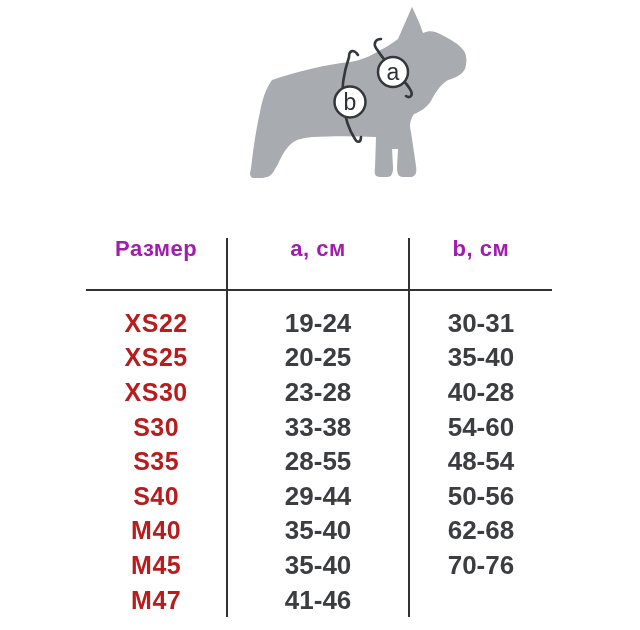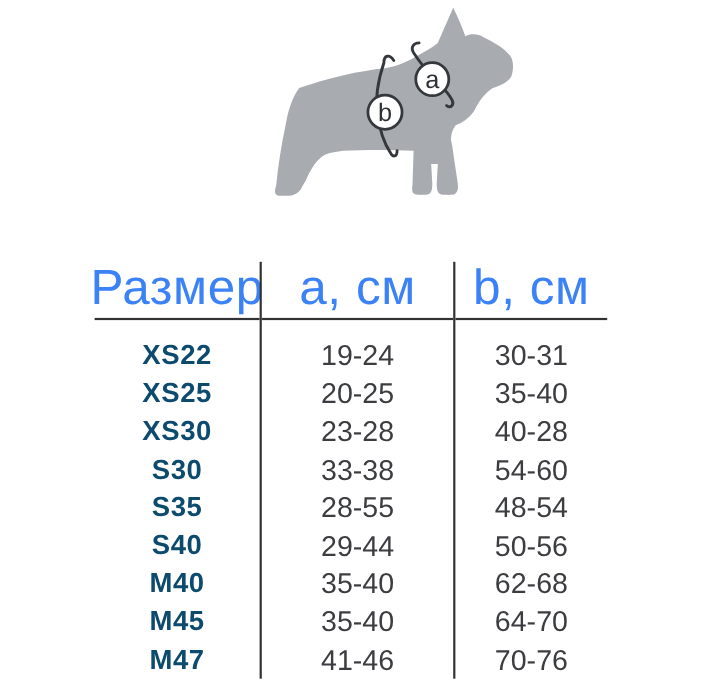--- a/index.html
+++ b/index.html
@@ -52,41 +52,41 @@
   .col-size { width: 150px; }
   .col-a { width: 194px; border-left: 2.5px solid #323234; }
   .col-b { width: 154px; border-left: 2.5px solid #323234; }
   .col-header {
     height: 53px;
     box-sizing: border-box;
     border-bottom: 2.5px solid #323234;
     display: flex;
     justify-content: center;
     align-items: flex-start;
-    font-weight: 400;
-    font-size: 45px;
+    font-weight: 700;
+    font-size: 22px;
     line-height: 1.0;
     letter-spacing: 0.5px;
-    color: #3b82f6;
+    color: #a21caf;
   }
   .col-body { padding-top: 15px; }
   .cell {
     height: 34.6px;
     display: flex;
     align-items: center;
     justify-content: center;
   }
   .size-cell {
     font-weight: 700;
     font-size: 25px;
     letter-spacing: 0.5px;
-    color: #0c4a6e;
+    color: #b91c1c;
   }
   .val-cell {
-    font-weight: 400;
+    font-weight: 700;
     font-size: 26px;
     color: #3c3d40;
   }
 </style>
 </head>
 <body>
 
 <div class="canvas">
 
   <svg class="dog-figure" viewBox="0 0 235 190" xmlns="http://www.w3.org/2000/svg">
@@ -180,19 +180,18 @@
     <div class="col col-b">
       <div class="col-header">b, см</div>
       <div class="col-body">
         <div class="cell val-cell">30-31</div>
         <div class="cell val-cell">35-40</div>
         <div class="cell val-cell">40-28</div>
         <div class="cell val-cell">54-60</div>
         <div class="cell val-cell">48-54</div>
         <div class="cell val-cell">50-56</div>
         <div class="cell val-cell">62-68</div>
-        <div class="cell val-cell">64-70</div>
         <div class="cell val-cell">70-76</div>
       </div>
     </div>
 
   </div>
 </div>
 
 </body></html>

